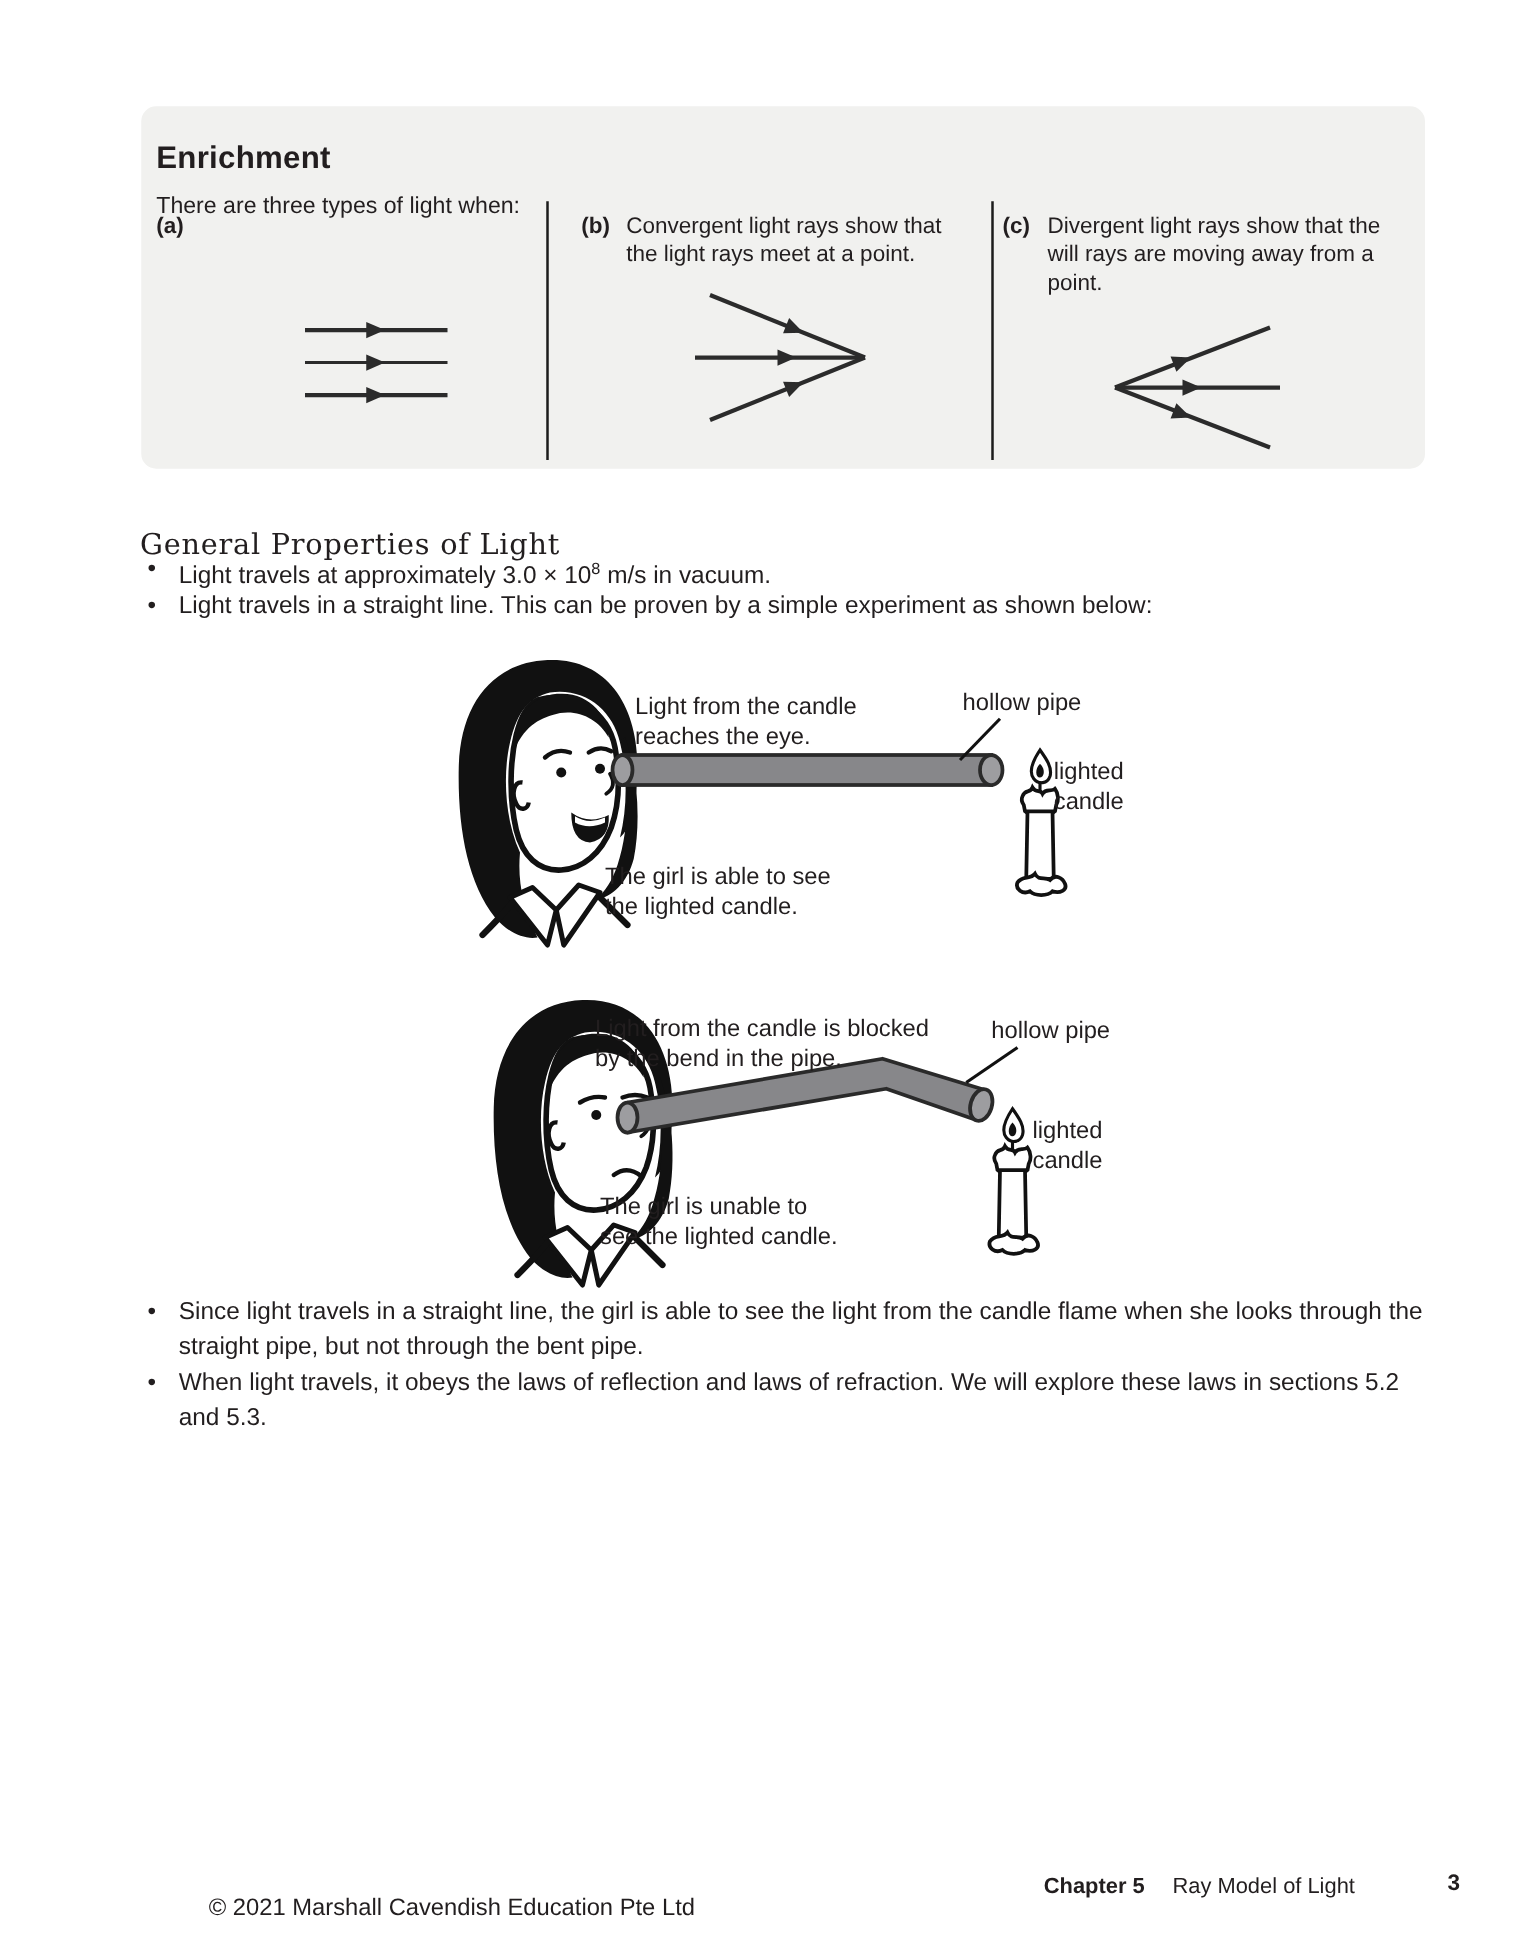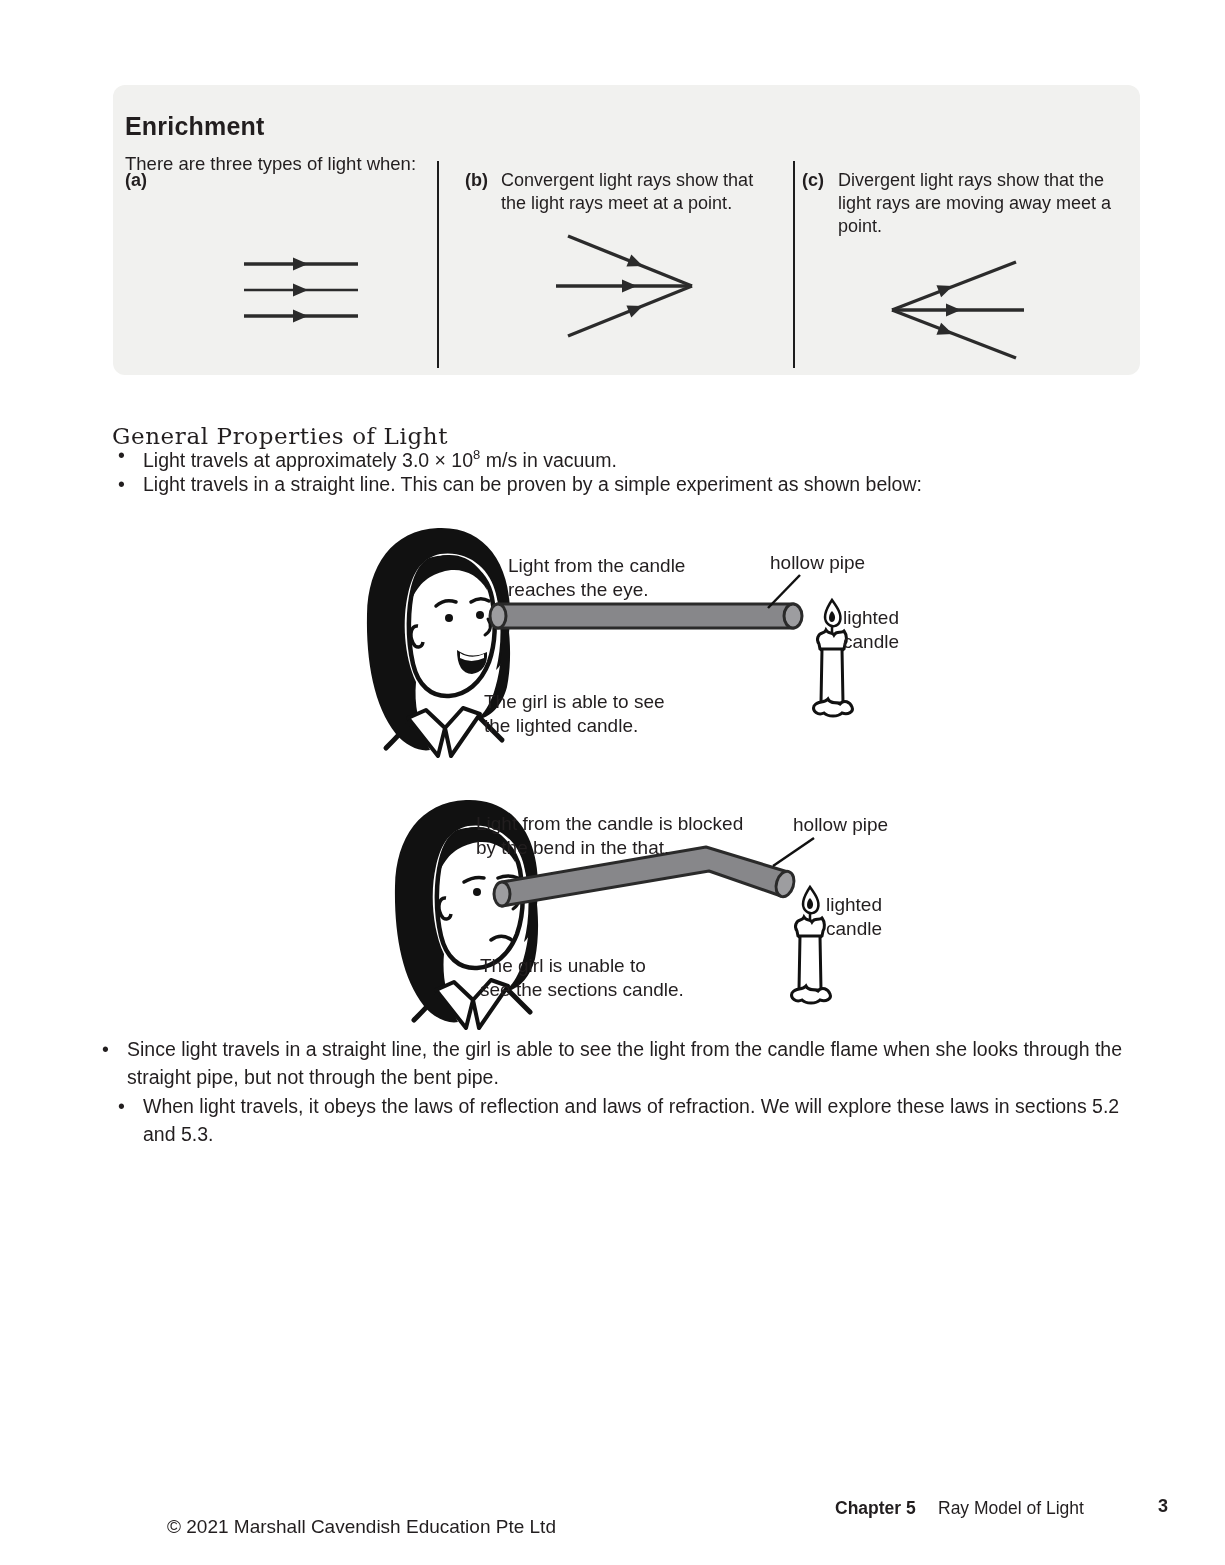--- a/index.html
+++ b/index.html
@@ -44,21 +44,21 @@
     <div class="abs enr-divider" style="left:324px;top:76px;height:207px;"></div>
 
     <div class="abs enr-item" style="left:352px;top:84px;width:312px;">
       <span class="enr-label">(b)</span>
       <span class="enr-text">Convergent light rays show that the light rays meet at a point.</span>
     </div>
     <div class="abs enr-divider" style="left:680px;top:76px;height:207px;"></div>
 
     <div class="abs enr-item" style="left:689px;top:84px;width:332px;">
       <span class="enr-label">(c)</span>
-      <span class="enr-text">Divergent light rays show that the light rays are moving away meet a point.</span>
+      <span class="enr-text">Divergent light rays show that the will rays are moving away from a point.</span>
     </div>
 
     <svg class="abs" style="left:125px;top:167px;" width="135" height="78" viewBox="0 0 135 78">
       <g stroke="#2b2b2b" fill="#2b2b2b">
         <line x1="6" y1="12" x2="120" y2="12" stroke-width="3.4"></line>
         <line x1="6" y1="38" x2="120" y2="38" stroke-width="2.5"></line>
         <line x1="6" y1="64" x2="120" y2="64" stroke-width="3.4"></line>
         <polygon points="55,5.5 70,12 55,18.5" stroke="none"></polygon>
         <polygon points="55,31.5 70,38 55,44.5" stroke="none"></polygon>
         <polygon points="55,57.5 70,64 55,70.5" stroke="none"></polygon>
@@ -176,36 +176,36 @@
     <path d="M28,3 C33,10 38,17 36,24 C34,30 27,31 23,26 C19,21 22,12 28,3 Z" fill="#fff" stroke="#111" stroke-width="2.5"></path>
     <path d="M28,14 C31,17 32,21 30,24 C28,26 25,25 25,21 C25,18 26,16 28,14 Z" fill="#111"></path>
     <line x1="28" y1="28" x2="28" y2="36" stroke="#111" stroke-width="2.5"></line>
     <path d="M14,40 C16,34 20,38 22,33 C25,38 28,34 30,38 C33,33 37,37 40,34 C43,38 43,44 41,47 L40,52 C36,56 20,56 16,52 L15,47 C13,44 13,42 14,40 Z" fill="#fff" stroke="#111" stroke-width="3"></path>
     <path d="M18,52 L17,106 L39,106 L38,52 Z" fill="#fff" stroke="#111" stroke-width="3"></path>
     <path d="M10,109 C14,103 20,107 24,102 C27,108 32,104 36,107 C40,102 46,105 48,110 C50,115 44,118 38,116 C34,120 24,120 20,116 C14,119 8,114 10,109 Z" fill="#fff" stroke="#111" stroke-width="3"></path>
   </svg>
 
   <div class="abs dlabel" style="left:476px;top:791px;margin-top:21px;">
     <div>Light from the candle is blocked</div>
-    <div>by the bend in the that.</div>
+    <div>by the bend in the pipe.</div>
   </div>
   <div class="abs dlabel" style="left:793px;top:813px;">hollow pipe</div>
   <svg class="abs" style="left:766px;top:834px;" width="52" height="36" viewBox="0 0 52 36">
     <line x1="48" y1="4" x2="7" y2="32" stroke="#111" stroke-width="2.5"></line>
   </svg>
   <div class="abs dlabel" style="left:826px;top:893px;">
     <div>lighted</div>
     <div>candle</div>
   </div>
   <div class="abs dlabel" style="left:480px;top:954px;">
     <div>The girl is unable to</div>
-    <div>see the sections candle.</div>
-  </div>
-
-  <div class="abs bullet" style="left:100px;top:1035px;width:1005px;">
+    <div>see the lighted candle.</div>
+  </div>
+
+  <div class="abs bullet" style="left:116px;top:1035px;width:1005px;">
     <span>Since light travels in a straight line, the girl is able to see the light from the candle flame when she looks through the straight pipe, but not through the bent pipe.</span>
   </div>
   <div class="abs bullet" style="left:116px;top:1092px;width:1005px;">
     <span>When light travels, it obeys the laws of reflection and laws of refraction. We will explore these laws in sections 5.2 and 5.3.</span>
   </div>
 
   <div class="abs footer-left">© 2021 Marshall Cavendish Education Pte Ltd</div>
   <div class="abs chapter-label">Chapter 5</div>
   <div class="abs chapter-title">Ray Model of Light</div>
   <div class="abs page-number">3</div>

